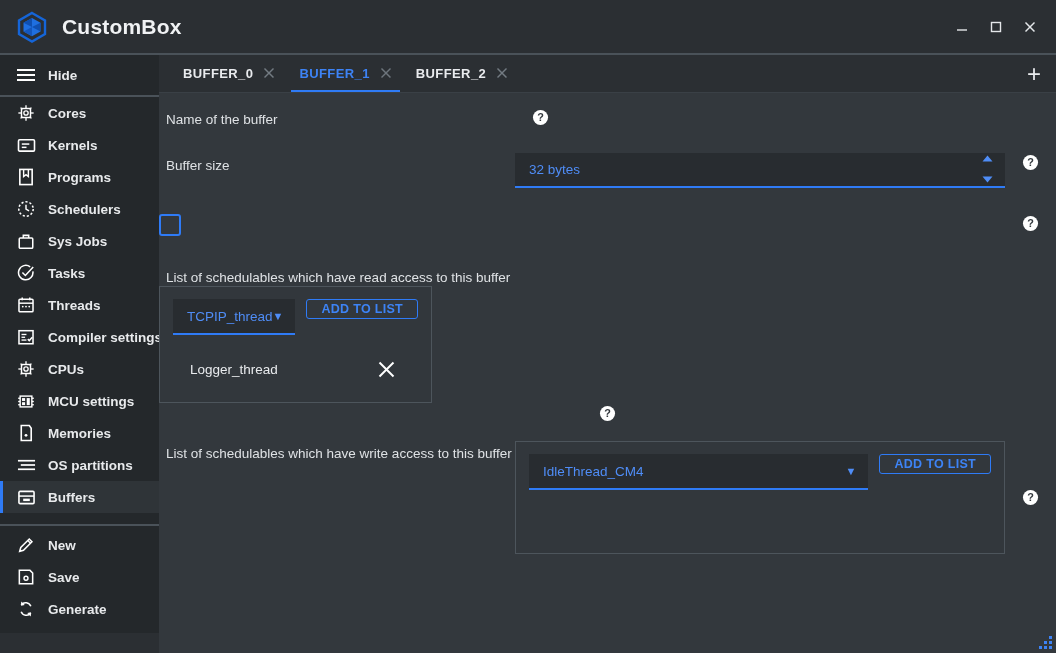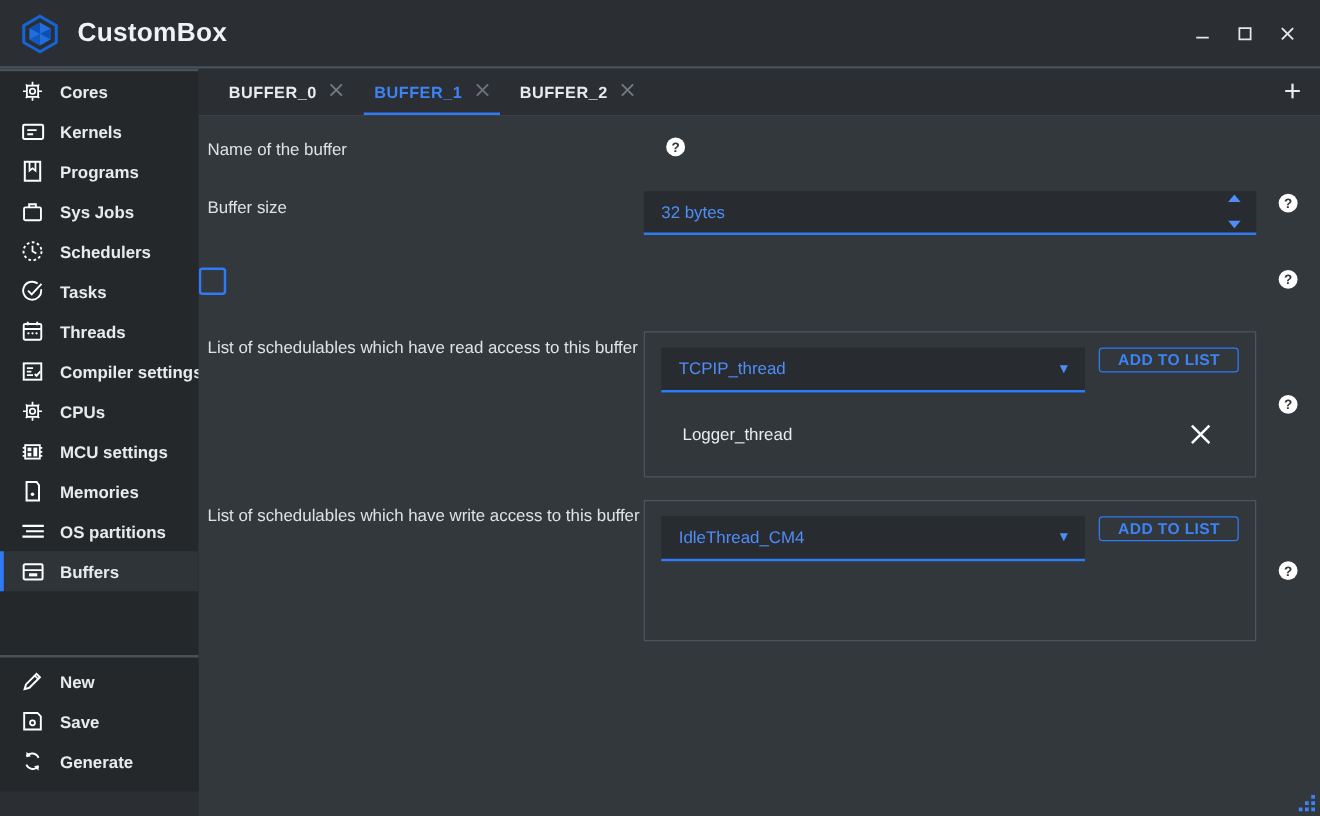--- a/index.html
+++ b/index.html
@@ -225,20 +225,30 @@
             <line x1="12.5" y1="3.5" x2="3.5" y2="12.5" stroke="#e4e7ea" stroke-width="1.5"></line>
           </svg>
       </div>
     </div>
   </div>
 
   <div class="body-row">
 
     <div class="sidebar">
 
+      <div class="side-item hide-row">
+        <span class="ico">
+          <svg width="20" height="16" viewBox="0 0 20 16">
+            <line x1="1" y1="3" x2="19" y2="3" stroke="#ffffff" stroke-width="2"></line>
+            <line x1="1" y1="8" x2="19" y2="8" stroke="#ffffff" stroke-width="2"></line>
+            <line x1="1" y1="13" x2="19" y2="13" stroke="#ffffff" stroke-width="2"></line>
+          </svg>
+        </span>
+        <span>Hide</span>
+      </div>
       <div class="side-divider"></div>
 
       <div class="side-scroll">
 
         <div class="side-item">
           <span class="ico">
             <svg width="18" height="18" viewBox="0 0 20 20">
               <rect x="5" y="5" width="10" height="10" fill="none" stroke="#fff" stroke-width="1.6"></rect>
               <circle cx="10" cy="10" r="2.4" fill="none" stroke="#fff" stroke-width="1.5"></circle>
               <line x1="10" y1="1.5" x2="10" y2="4.5" stroke="#fff" stroke-width="1.5"></line>
@@ -270,36 +280,36 @@
             <svg width="16" height="18" viewBox="0 0 16 19">
               <rect x="1.5" y="1.5" width="13" height="16" fill="none" stroke="#fff" stroke-width="1.7"></rect>
               <path d="M5.5 1.5 L5.5 9 L8 7 L10.5 9 L10.5 1.5" fill="none" stroke="#fff" stroke-width="1.5"></path>
             </svg>
           </span>
           <span>Programs</span>
         </div>
 
         <div class="side-item">
           <span class="ico">
+            <svg width="18" height="18" viewBox="0 0 20 20">
+              <circle cx="10" cy="10" r="8" fill="none" stroke="#fff" stroke-width="1.7" stroke-dasharray="2.4 2.2"></circle>
+              <path d="M10 5.2 L10 10 L13.4 12" fill="none" stroke="#fff" stroke-width="1.6"></path>
+            </svg>
+          </span>
+          <span>Schedulers</span>
+        </div>
+
+        <div class="side-item">
+          <span class="ico">
             <svg width="18" height="17" viewBox="0 0 20 18">
               <rect x="2.5" y="5" width="15" height="11.5" rx="1.2" fill="none" stroke="#fff" stroke-width="1.7"></rect>
               <path d="M7 5 L7 2.2 L13 2.2 L13 5" fill="none" stroke="#fff" stroke-width="1.7"></path>
             </svg>
           </span>
           <span>Sys Jobs</span>
-        </div>
-
-        <div class="side-item">
-          <span class="ico">
-            <svg width="18" height="18" viewBox="0 0 20 20">
-              <circle cx="10" cy="10" r="8" fill="none" stroke="#fff" stroke-width="1.7" stroke-dasharray="2.4 2.2"></circle>
-              <path d="M10 5.2 L10 10 L13.4 12" fill="none" stroke="#fff" stroke-width="1.6"></path>
-            </svg>
-          </span>
-          <span>Schedulers</span>
         </div>
 
         <div class="side-item">
           <span class="ico">
             <svg width="18" height="18" viewBox="0 0 20 20">
               <path d="M17.6 8.2 A8 8 0 1 1 14.6 3.2" fill="none" stroke="#fff" stroke-width="1.7"></path>
               <path d="M6 9.5 L9.3 12.8 L18 3.4" fill="none" stroke="#fff" stroke-width="1.7"></path>
             </svg>
           </span>
           <span>Tasks</span>
@@ -516,21 +526,21 @@
             <div class="cbox"></div>
           </div>
           <div class="help" style="margin-top:2px;">
             <svg width="17" height="17" viewBox="0 0 18 18">
               <circle cx="9" cy="9" r="8" fill="#ffffff"></circle>
               <text x="9" y="13.2" text-anchor="middle" font-family="Liberation Sans, sans-serif" font-size="11.5" font-weight="700" fill="#33383d">?</text>
             </svg>
           </div>
         </div>
 
-        <div class="frow" style="margin-top:29px;">
+        <div class="frow" style="margin-top:29px;flex-direction:column;">
           <div class="flabel">List of schedulables which have read access to this buffer</div>
           <div class="fctl">
             <div class="listpanel">
               <div class="listrow">
                 <div class="sel">
                   <span>TCPIP_thread</span>
                   <span class="caret">▼</span>
                 </div>
                 <div class="addbtn">
                   <span>ADD TO LIST</span>

